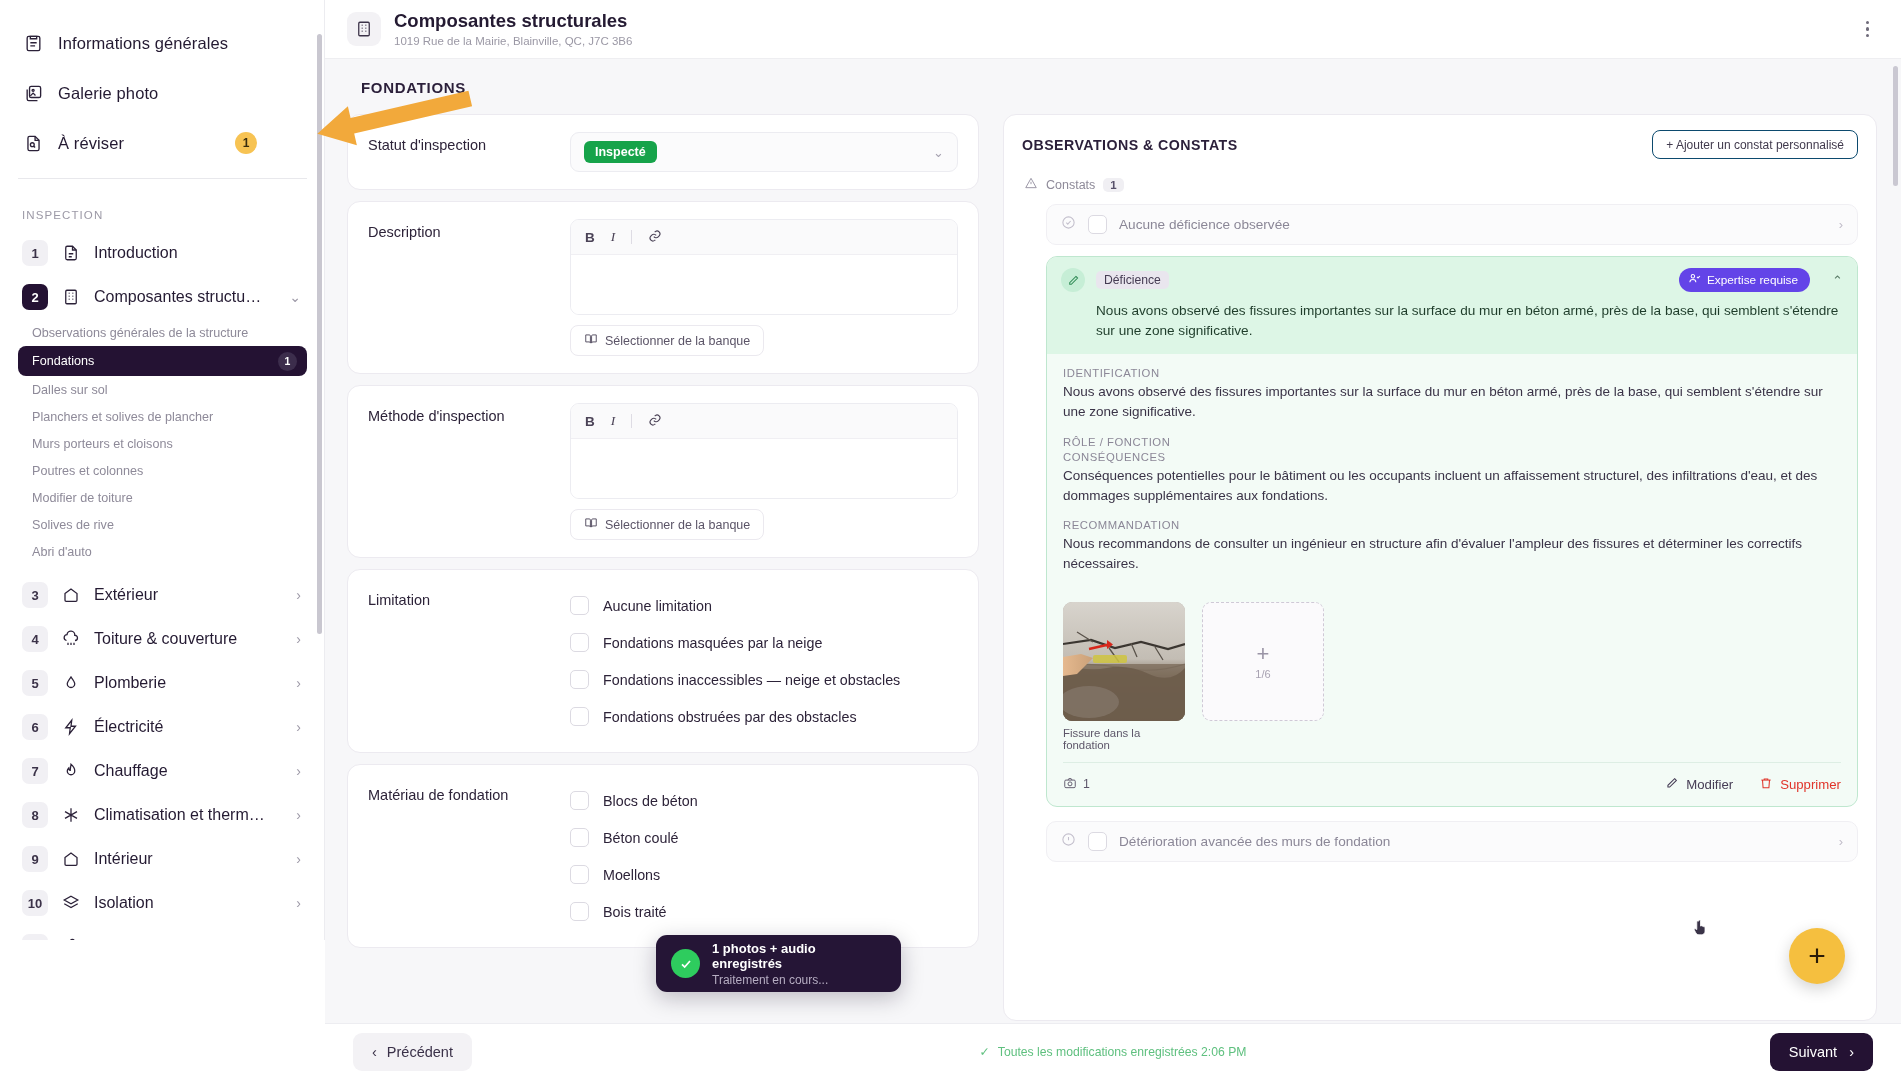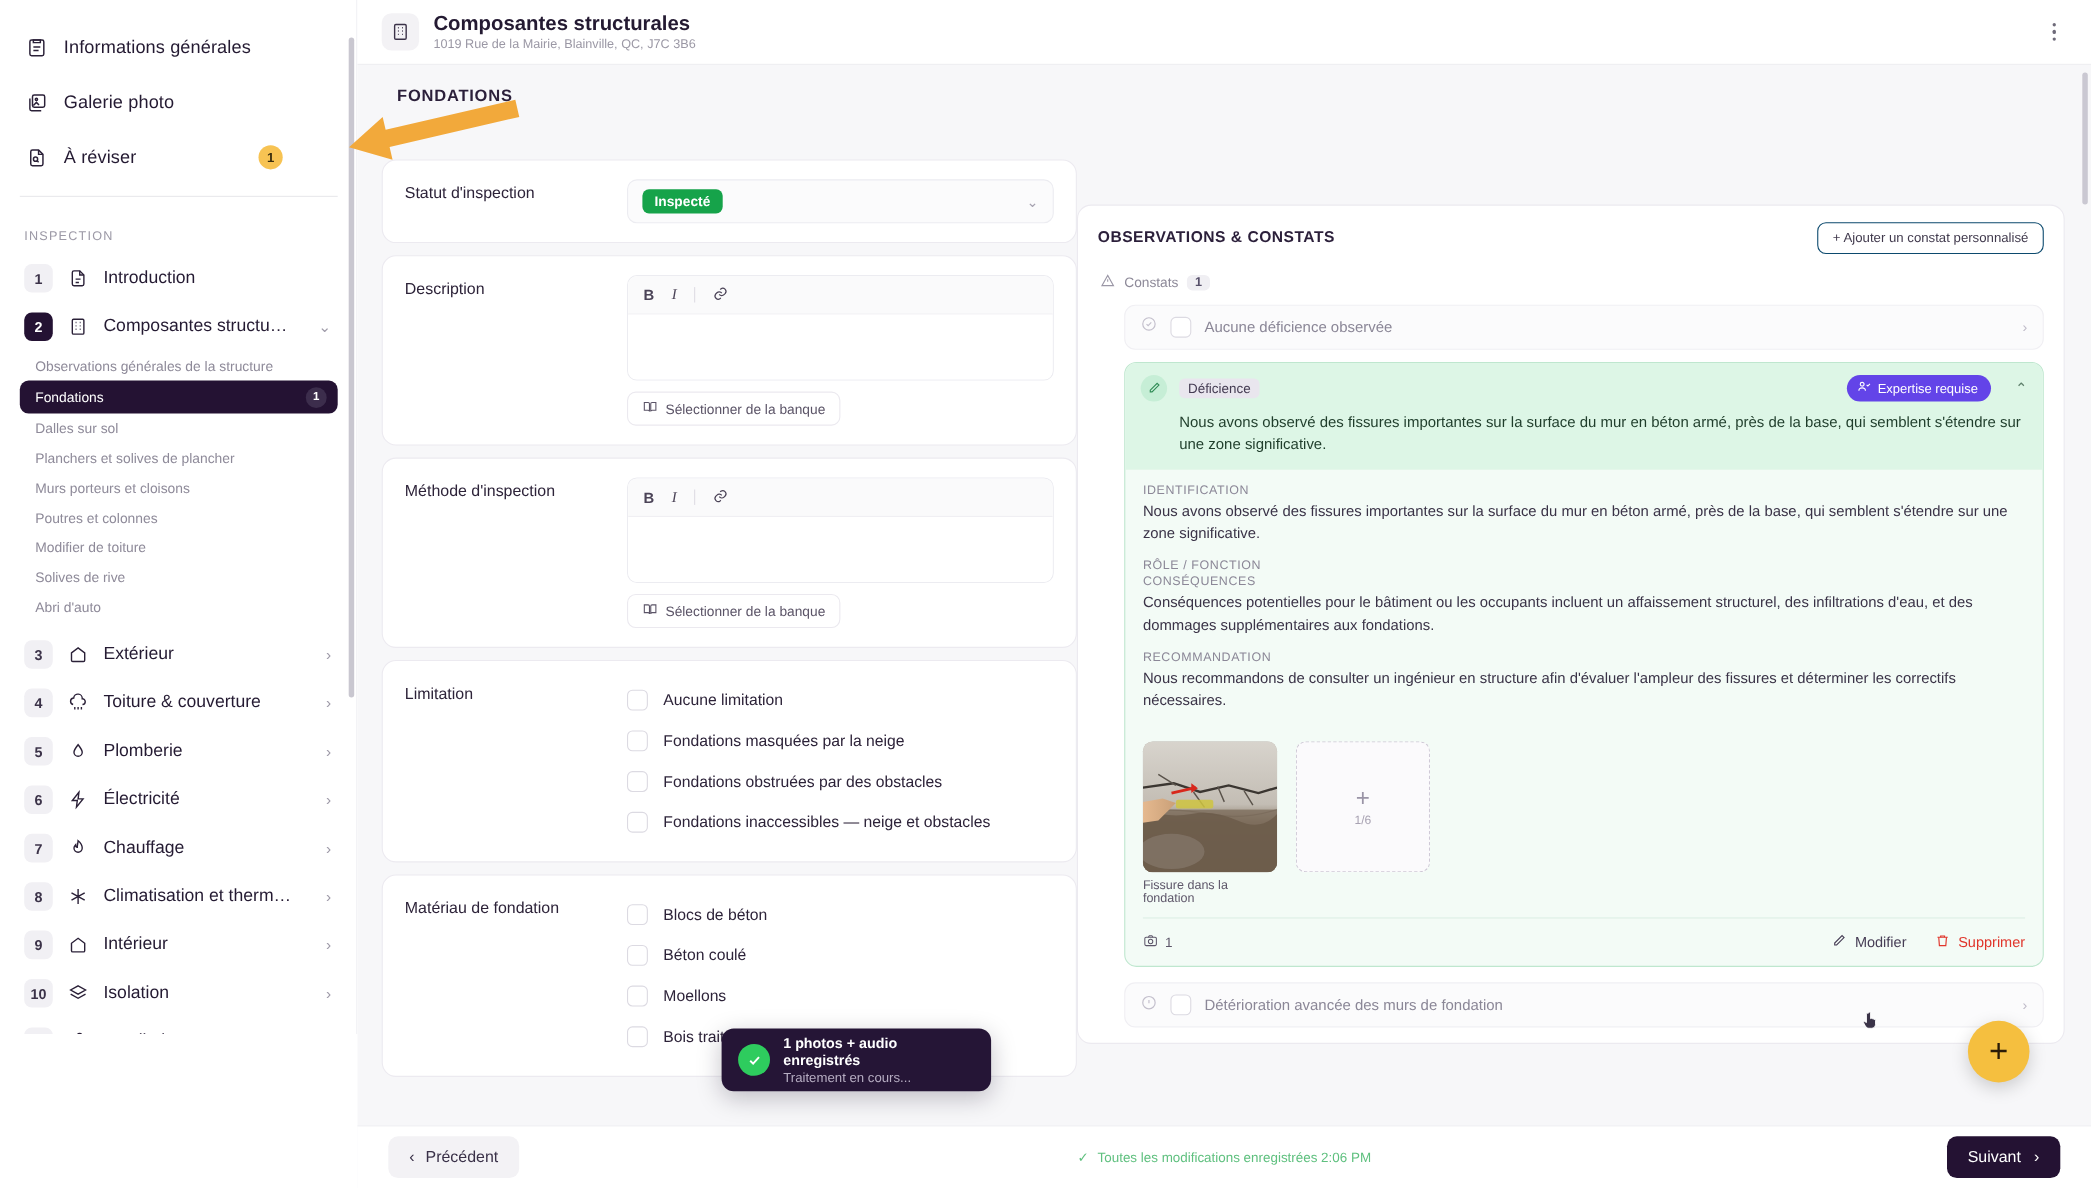--- a/index.html
+++ b/index.html
@@ -74,21 +74,21 @@
   }
   .tb-title { font-size: 18.5px; font-weight: 700; color: #241a32; line-height: 1.1; }
   .tb-sub { font-size: 11.5px; color: #9b98a5; margin-top: 3px; }
   .tb-kebab { margin-left: auto; color: #6e6a79; font-size: 19px; letter-spacing: 0; cursor: pointer;
     display:flex; flex-direction:column; gap:3px; align-items:center; padding: 6px;}
   .tb-kebab span { width:3.5px; height:3.5px; background:#6e6a79; border-radius:50%; display:block; }
 
   .content-head { padding: 20px 0 8px 36px; }
   .content-head h2 { font-size: 15px; font-weight: 700; letter-spacing: .7px; color: #2b1f3a; }
 
-  .cols { display: flex; padding: 10px 24px 0 22px; height: calc(1080px - 59px - 52px - 52px); align-items: center; }
+  .cols { display: flex; gap: 24px; padding: 10px 24px 0 22px; height: calc(1080px - 59px - 52px - 52px); }
   .col-left { width: 632px; flex: none; }
   .col-right { flex: 1; }
 
   .card {
     background: #fff; border: 1px solid #eceaf0; border-radius: 13px;
     margin-bottom: 11px; padding: 17px 20px;
   }
   .fld { display: flex; }
   .fld-label { width: 202px; flex: none; font-size: 14.5px; color: #2d2339; padding-top: 5px; }
   .fld-body { flex: 1; }
@@ -578,25 +578,25 @@
               <div class="cb-row">
                 <span class="cb"></span>
                 <span class="cb-lbl">Aucune limitation</span>
               </div>
               <div class="cb-row">
                 <span class="cb"></span>
                 <span class="cb-lbl">Fondations masquées par la neige</span>
               </div>
               <div class="cb-row">
                 <span class="cb"></span>
-                <span class="cb-lbl">Fondations obstruées par des obstacles</span>
+                <span class="cb-lbl">Fondations inaccessibles — neige et obstacles</span>
               </div>
               <div class="cb-row">
                 <span class="cb"></span>
-                <span class="cb-lbl">Fondations inaccessibles — neige et obstacles</span>
+                <span class="cb-lbl">Fondations obstruées par des obstacles</span>
               </div>
             </div>
           </div>
         </div>
 
         <div class="card">
           <div class="fld">
             <div class="fld-label">Matériau de fondation</div>
             <div class="fld-body">
               <div class="cb-row">

